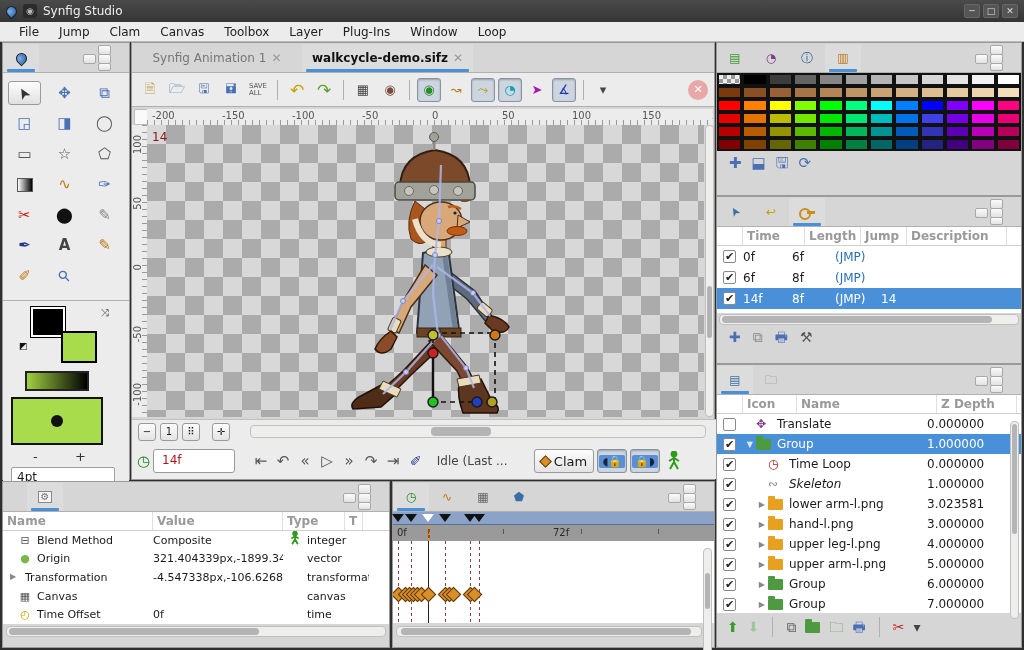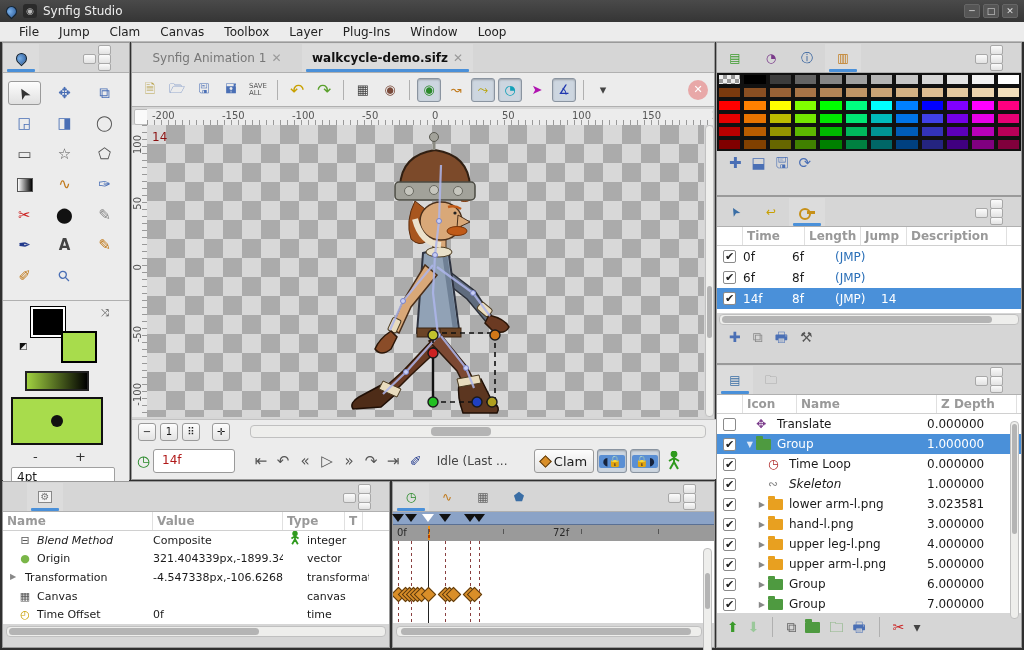--- a/index.html
+++ b/index.html
@@ -661,21 +661,21 @@
     </div>
     <div class="thead" id="prhead">
         <span style="width: 150px;">Name</span>
         <span style="width: 130px;">Value</span>
         <span style="width: 62px;">Type</span>
         <span style="width: 18px;">T</span>
       </div>
     <div id="prrows" style="background:#fff;height:93px;overflow:hidden;">
         <div class="trow" style="height: 18.6px; font-size: 11px;">
           <span class="icon" style="color: rgb(85, 85, 85); width: 16px; text-align: center; margin-left: 14px; font-size: 11px;">⊟</span>
-          <span style="width: 120px; padding-left: 4px; font-style: italic;">Blend Method</span>
+          <span style="width: 120px; padding-left: 4px;">Blend Method</span>
           <span style="width: 130px; overflow: hidden; white-space: nowrap;">Composite</span>
           <span style="width: 24px; text-align: center;"><svg width="10" height="15" viewBox="0 0 14 20">
               <g stroke="#2f9a1e" stroke-width="2.5" fill="#2f9a1e">
                 <circle cx="7" cy="3" r="2.6"></circle>
                 <path d="M7,5 L7,11 M7,7 L2,10 M7,7 L12,10 M7,11 L3,18 M7,11 L11,18" fill="none"></path>
               </g>
             </svg></span>
           <span style="width: 62px; overflow: hidden; white-space: nowrap;">integer</span>
         </div>
         <div class="trow" style="height: 18.6px; font-size: 11px;">

